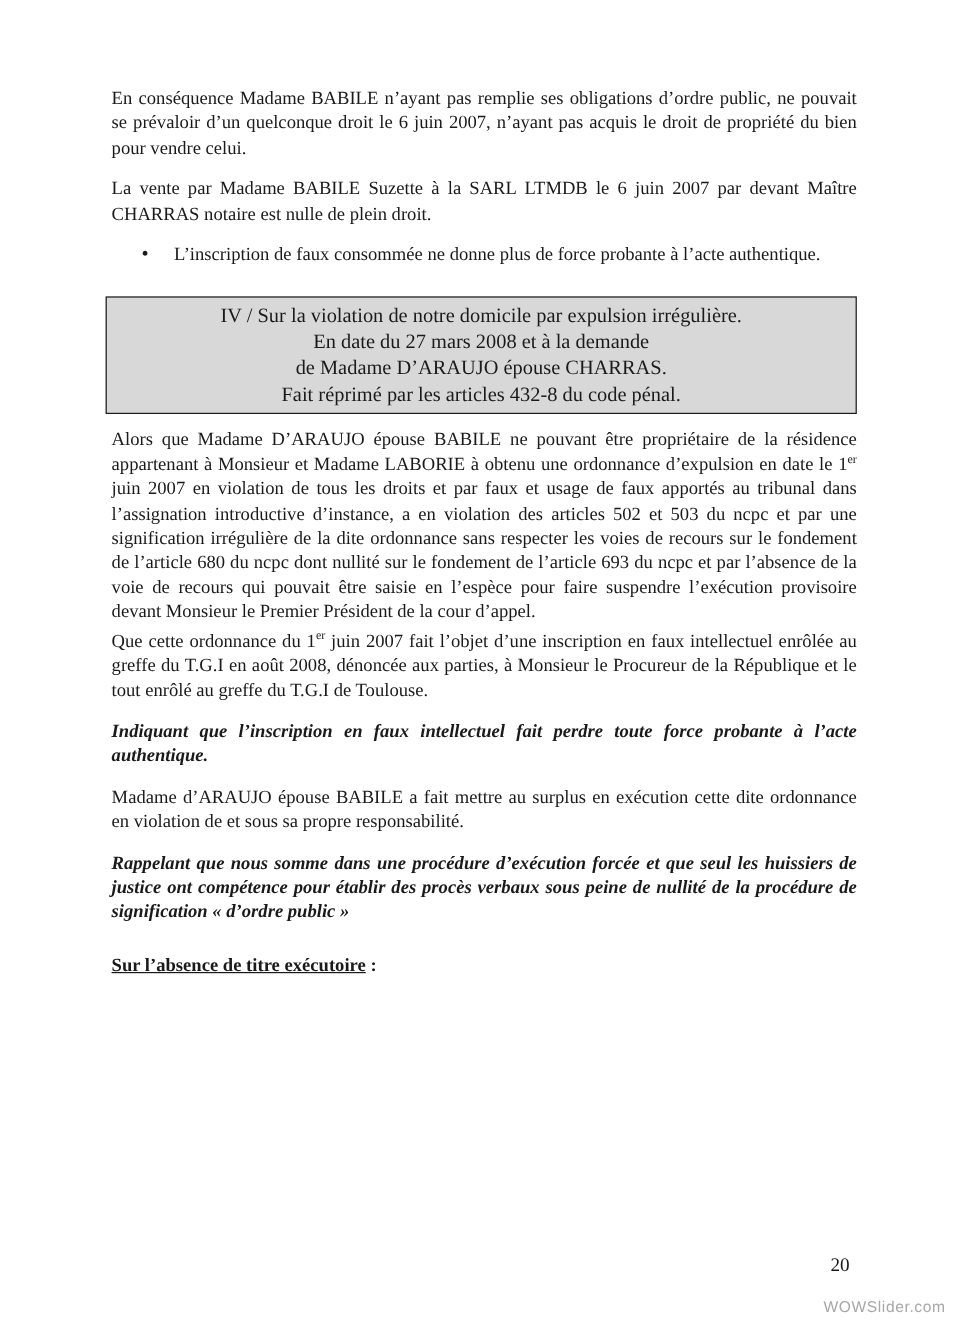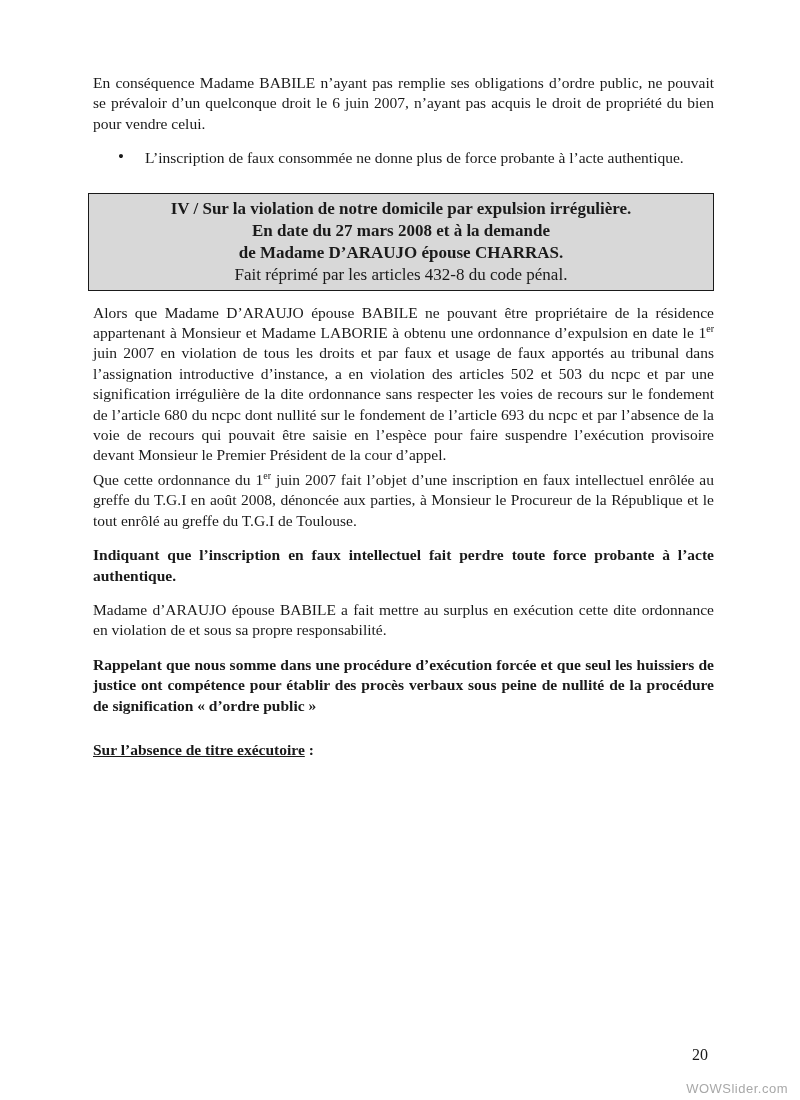--- a/index.html
+++ b/index.html
@@ -24,20 +24,21 @@
   }
   .para {
     font-size: 15.5px;
     line-height: 20.4px;
     text-align: justify;
     margin: 0 0 14px 0;
   }
   .para.tight { margin-bottom: 4px; }
   .bold-italic {
     font-weight: bold;
+    font-style: italic;
   }
   ul.bullets {
     list-style: none;
     margin: 0 0 14px 0;
     padding: 0 0 0 25px;
   }
   ul.bullets li {
     position: relative;
     padding-left: 27px;
     font-size: 15.5px;
@@ -59,21 +60,21 @@
     margin: 24px 0 12px -5px;
     width: 626px;
     background: #d8d8d8;
     border: 1px solid #1a1a1a;
     text-align: center;
     padding: 4px 6px;
   }
   .heading-box .box-line {
     font-size: 17px;
     line-height: 22px;
-    font-weight: bold;
+    font-weight: normal;
   }
   .heading-box .box-line.regular {
     font-weight: normal;
   }
   sup.ord {
     font-size: 10px;
     vertical-align: super;
     line-height: 0;
   }
   .section-underlined {
@@ -104,20 +105,21 @@
   }
 </style>
 </head>
 <body>
 
 <div class="page">
   <div class="content">
 
     <p class="para">En conséquence Madame BABILE n’ayant pas remplie ses obligations d’ordre public, ne pouvait se prévaloir d’un quelconque droit le 6 juin 2007, n’ayant pas acquis le droit de propriété du bien pour vendre celui.</p>
 
+    <p class="para">La vente par Madame BABILE Suzette à la SARL LTMDB le 6 juin 2007 par devant Maître CHARRAS notaire est nulle de plein droit.</p>
 
 
     <ul class="bullets single">
       <li>L’inscription de faux consommée ne donne plus de force probante à l’acte authentique.</li>
     </ul>
 
     <div class="heading-box">
       <div class="box-line">IV / Sur la violation de notre domicile par expulsion irrégulière.</div>
       <div class="box-line">En date du 27 mars 2008 et à la demande</div>
       <div class="box-line">de Madame D’ARAUJO épouse CHARRAS.</div>

